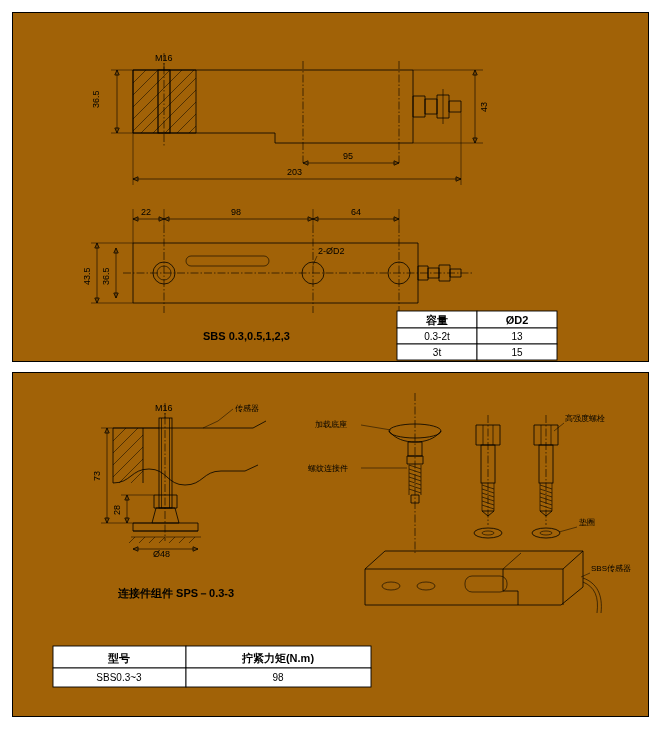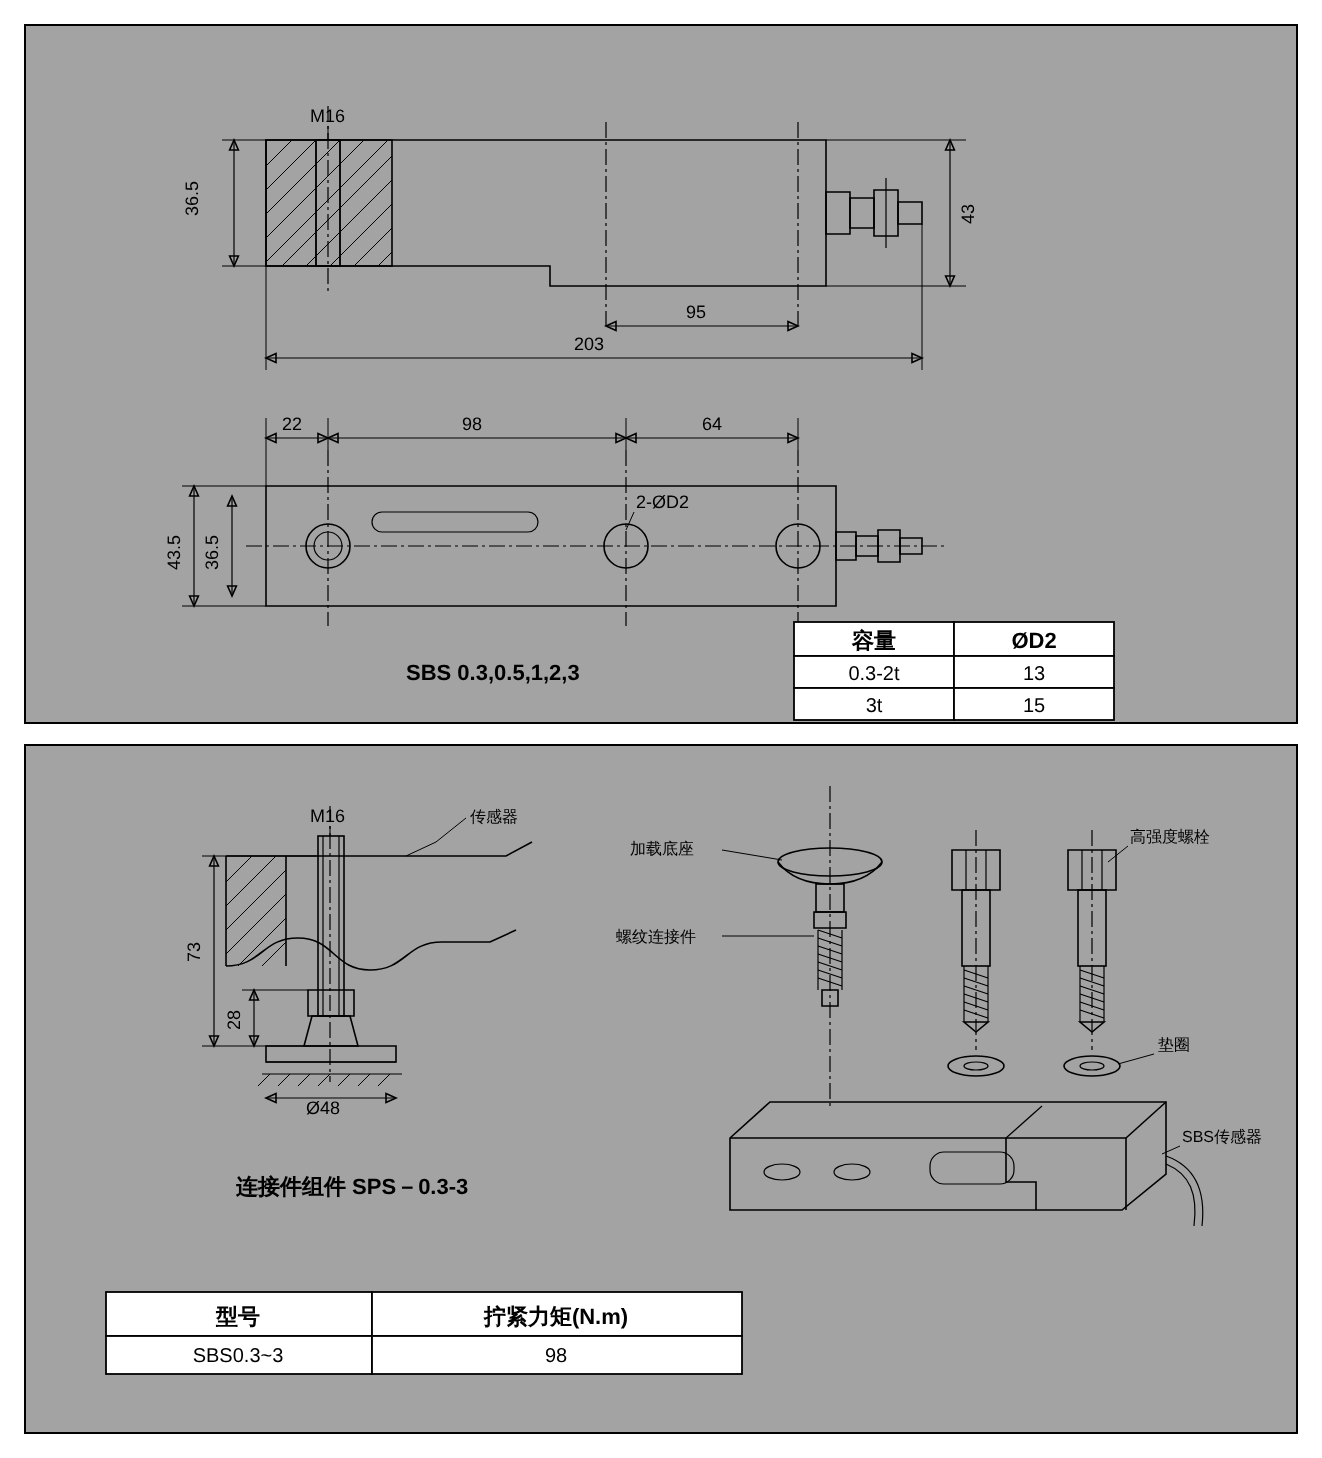--- a/index.html
+++ b/index.html
@@ -11,21 +11,21 @@
     width: 661px;
     height: 729px;
     font-family: "Liberation Sans", sans-serif;
     color: #000;
     position: relative;
     overflow: hidden;
   }
   .panel {
     position: absolute;
     border: 1px solid #000;
-    background: #a3a3a3;
+    background: #a16207;
     box-sizing: border-box;
   }
   #panel-top {
     left: 12px;
     top: 12px;
     width: 637px;
     height: 350px;
   }
   #panel-bottom {
     left: 12px;

